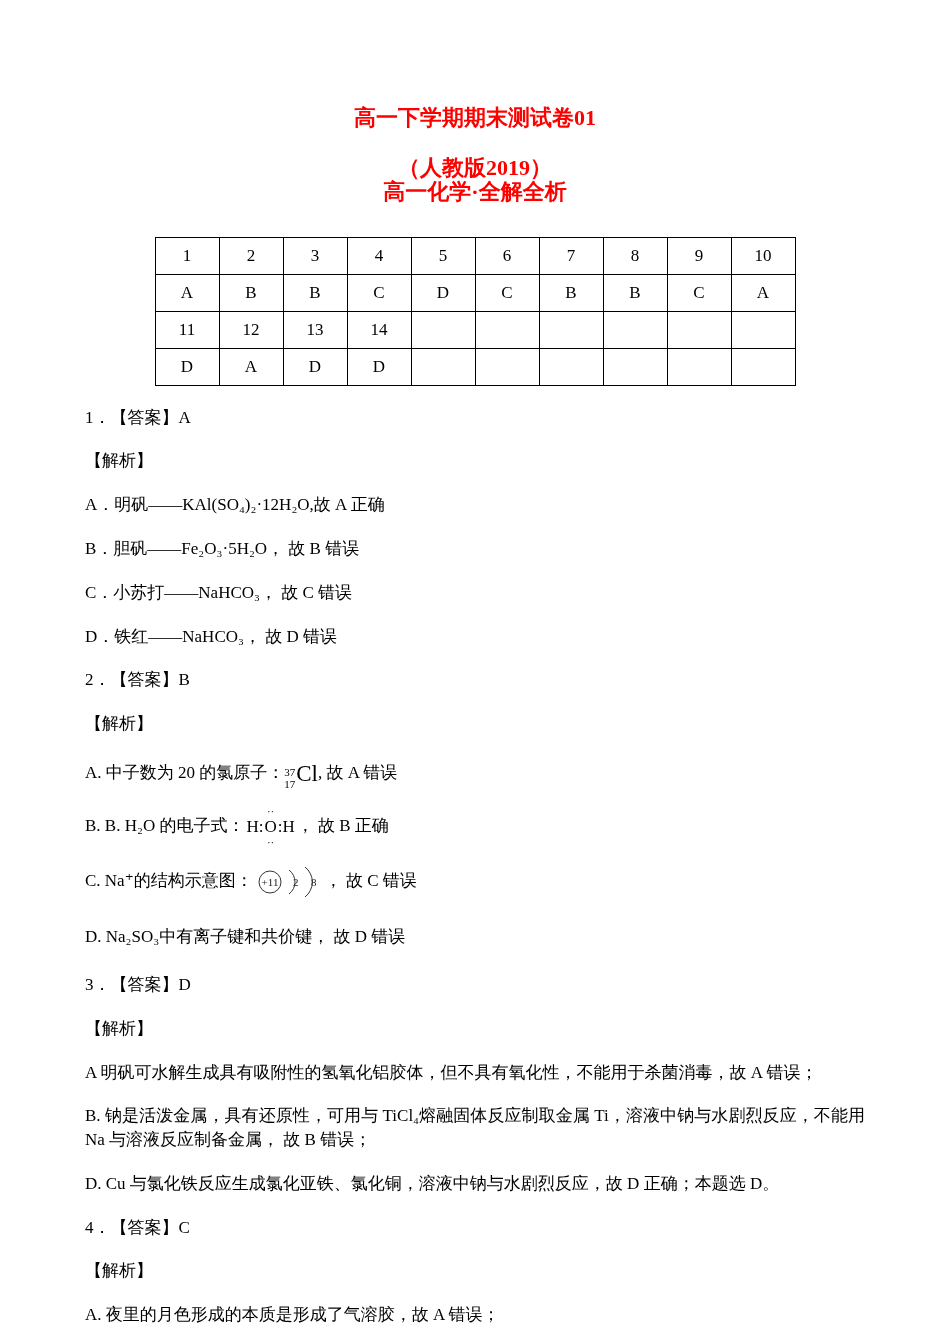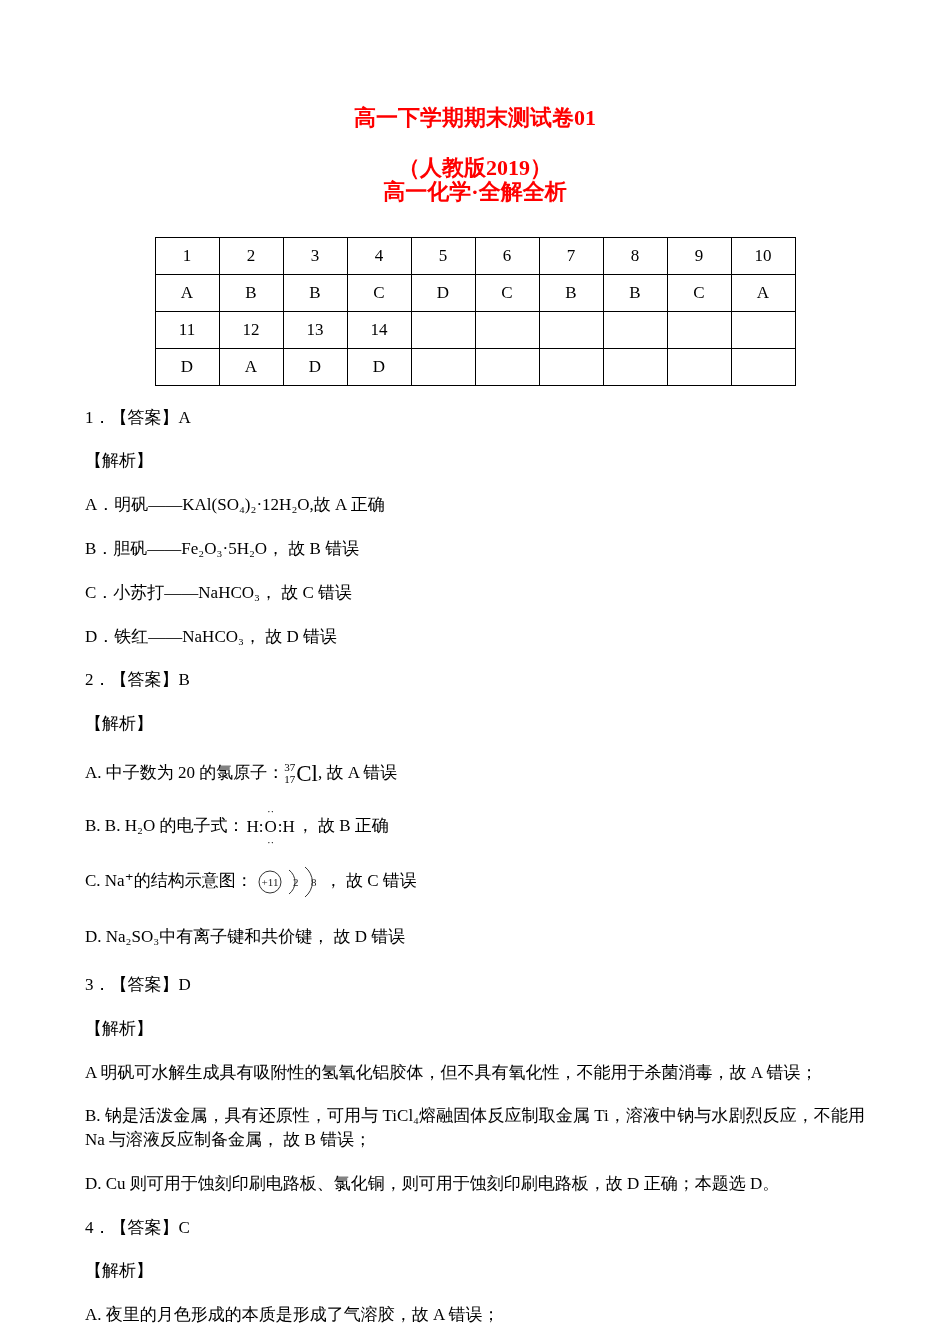--- a/index.html
+++ b/index.html
@@ -44,21 +44,21 @@
   .para {
     font-size: 17px;
     line-height: 1.4;
     margin-bottom: 9px;
     text-align: justify;
     margin-top: 20px;
   }
   .spaced { margin-top: 22px; margin-bottom: 24px; }
 
   
-  .isotope { display: inline-flex; align-items: center; vertical-align: middle; }
+  .isotope { display: inline-flex; align-items: flex-end; vertical-align: middle; }
   .iso-stack {
     display: inline-flex; flex-direction: column;
     align-items: flex-end;
     font-size: 11px; line-height: 1.05;
     margin-right: 1px;
   }
   .iso-symbol { font-size: 23px; }
 
   
   .electron-formula { display: inline-block; vertical-align: middle; padding: 0 2px; }
@@ -164,19 +164,19 @@
         <path d="M 49 4 A 19 19 0 0 1 49 34" fill="none" stroke="#333" stroke-width="1"></path>
         <text x="55" y="23">8</text>
       </svg><span>， 故 C 错误</span></div>
 
   <div class="para spaced">D. Na₂SO₃中有离子键和共价键， 故 D 错误</div>
 
   <div class="para">3．【答案】D</div>
   <div class="para">【解析】</div>
   <div class="para">A 明矾可水解生成具有吸附性的氢氧化铝胶体，但不具有氧化性，不能用于杀菌消毒，故 A 错误；</div>
   <div class="para">B. 钠是活泼金属，具有还原性，可用与 TiCl₄熔融固体反应制取金属 Ti，溶液中钠与水剧烈反应，不能用 Na 与溶液反应制备金属， 故 B 错误；</div>
-  <div class="para">D. Cu 则可用于蚀刻印刷电路板、氯化铜，则可用于蚀刻印刷电路板，故 D 正确；本题选 D。</div>
+  <div class="para">D. Cu 与氯化铁反应生成氯化亚铁、氯化铜，溶液中钠与水剧烈反应，故 D 正确；本题选 D。</div>
 
   <div class="para">4．【答案】C</div>
   <div class="para">【解析】</div>
   <div class="para">A. 夜里的月色形成的本质是形成了气溶胶，故 A 错误；</div>
 
 </div>
 
 </body></html>

